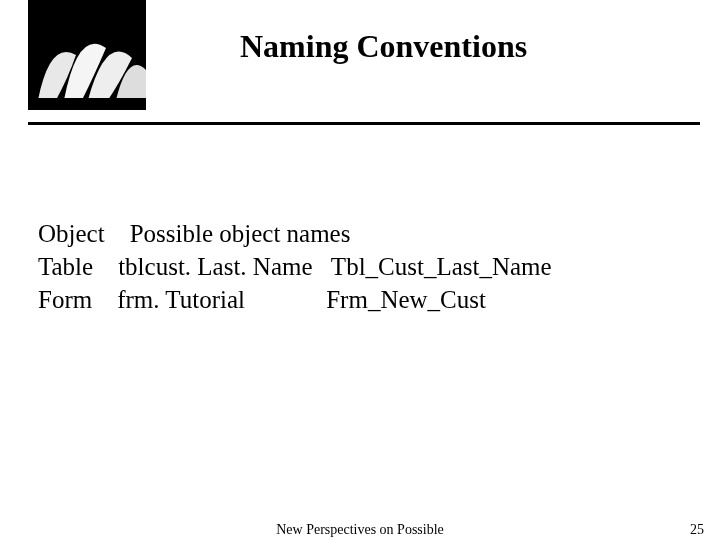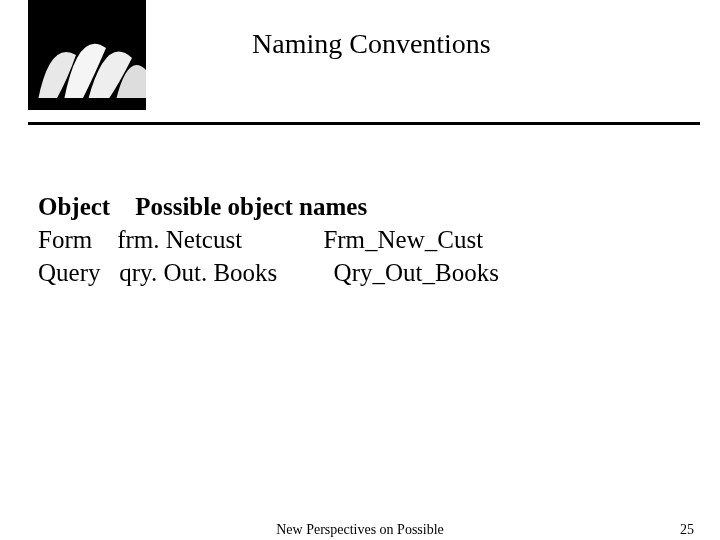--- a/index.html
+++ b/index.html
@@ -23,60 +23,59 @@
     width: 118px;
     height: 110px;
     background: #000;
     overflow: hidden;
   }
   .logo-box svg { display: block; }
   .title {
     position: absolute;
     left: 240px;
     top: 28px;
-    font-size: 28px;
-    font-weight: normal;
-    margin-left: 12px;
+    font-size: 32px;
+    font-weight: bold;
   }
   .rule {
     position: absolute;
     left: 28px;
     right: 20px;
     top: 122px;
     height: 3px;
     background: #000;
   }
   .content {
     position: absolute;
     left: 38px;
     top: 190px;
     font-size: 25px;
     line-height: 1.32;
   }
   .row { white-space: pre; }
-  .bold { font-weight: bold; }
+  .bold { font-weight: normal; margin-top: 27px; }
   .footer {
     position: absolute;
     bottom: 18px;
     left: 0;
     width: 720px;
     font-size: 14px;
     font-family: "Times New Roman", serif;
   }
   .footer-center {
     position: absolute;
     left: 50%;
     transform: translateX(-50%);
     text-align: center;
     width: 260px;
     line-height: 1.2;
   }
   .footer-pagenum {
     position: absolute;
-    right: 26px;
+    right: 16px;
     top: 0;
   }
 </style>
 </head>
 <body>
 
 <div class="header">
   <div class="logo-box">
     <svg width="118" height="110" viewBox="0 0 118 110">
       <rect x="0" y="0" width="118" height="110" fill="#000"></rect>
@@ -87,22 +86,22 @@
       <path d="M88 100 Q 100 52 118 70 L 118 100 Z" fill="#dddddd"></path>
       <rect x="0" y="98" width="118" height="12" fill="#000"></rect>
     </svg>
   </div>
   <div class="title">Naming Conventions</div>
   <div class="rule"></div>
 </div>
 
 <div class="content">
   <div class="row bold">Object    Possible object names</div>
-  <div class="row">Form    frm. Netcust             Frm_New_Cust</div>
-  <div class="row">Query   qry. Out. Books         Qry_Out_Books</div>
+  <div class="row">Table    tblcust. Last. Name   Tbl_Cust_Last_Name</div>
+  <div class="row">Form    frm. Tutorial             Frm_New_Cust</div>
 </div>
 
 <div class="footer">
   <div class="footer-center">
     <div>New Perspectives on Possible</div>
     <div>Access 2002 Tutorial 1</div>
   </div>
   <div class="footer-pagenum">25</div>
 </div>
 

